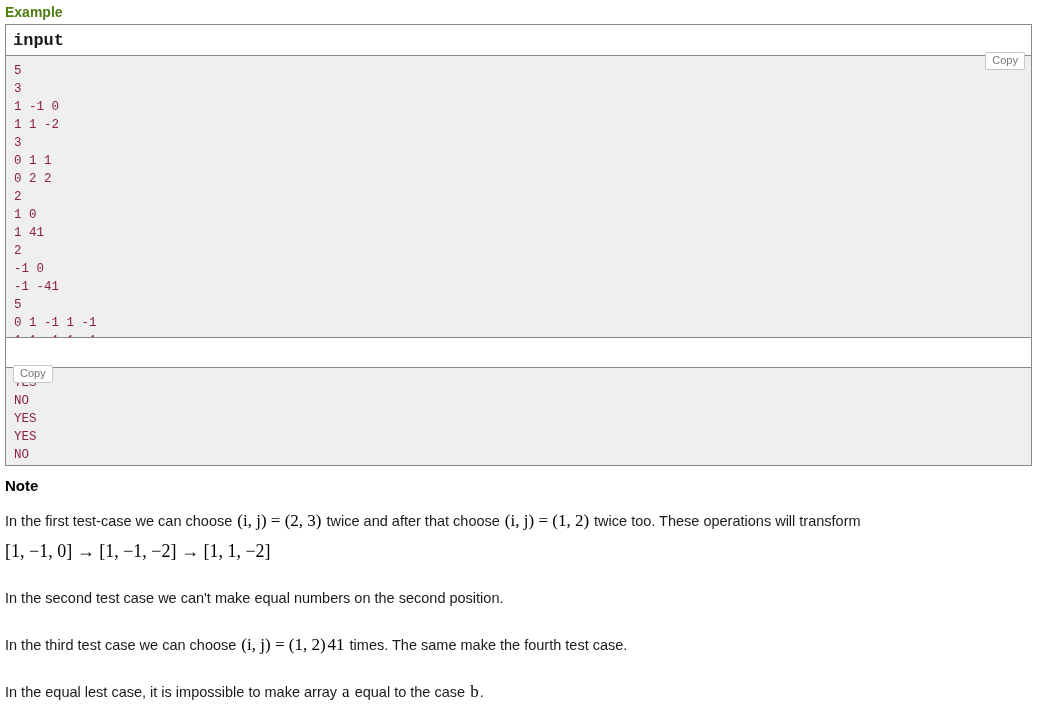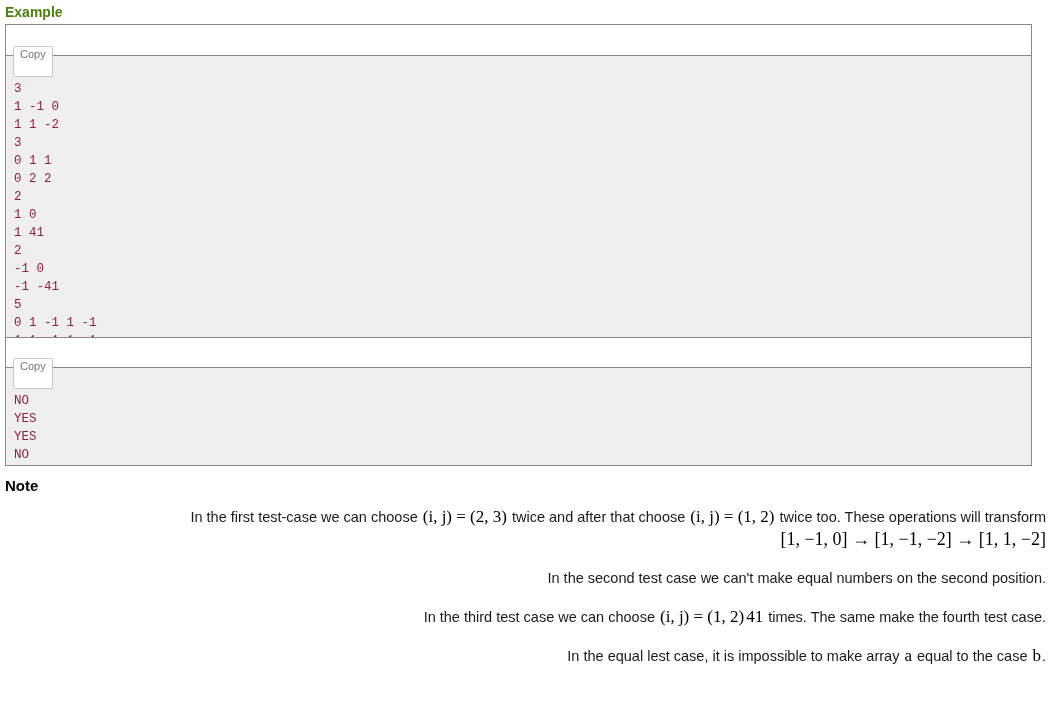--- a/index.html
+++ b/index.html
@@ -57,21 +57,21 @@
     flex: 1 1 auto;
   }
 
   .copy-btn {
     font-family: "Liberation Sans", sans-serif;
     font-size: 11px;
     color: #777777;
     background: #ffffff;
     border: 1px solid #c8c8c8;
     border-radius: 2px;
-    padding: 2px 6px 16px 6px;
+    padding: 2px 6px 3px 6px;
     line-height: 1;
     cursor: pointer;
     user-select: none;
     flex: 0 0 auto;
     margin-top: 42px;
   }
 
   pre.io-content {
     margin: 0;
     background: #efefef;
@@ -102,23 +102,22 @@
     font-size: 15px;
     font-weight: bold;
     color: #000000;
     margin: 11px 0 12px 0;
     line-height: 1.15;
   }
   .note-p {
     font-family: "Liberation Sans", sans-serif;
     font-size: 14.5px;
     color: #1a1a1a;
-    line-height: 22px;
+    line-height: 30px;
     margin: 0 0 17px 0;
-    text-align: right;
   }
   .note-p.first {
     margin-bottom: 16px;
   }
   .note-p.last { margin-bottom: 0; }
 
   
   .mj {
     font-family: "Liberation Serif", "DejaVu Serif", serif;
     font-size: 17px;
@@ -134,20 +133,21 @@
   }
 </style>
 </head>
 <body>
 
 <div class="section-title">Example</div>
 
 <div class="sample-tests">
 
   <div class="io-title-bar">
+    <div class="io-title">input</div>
     <button class="copy-btn">Copy</button>
   </div>
 
   <pre class="io-content" id="input-content">5
 3
 1 -1 0
 1 1 -2
 3
 0 1 1
 0 2 2

